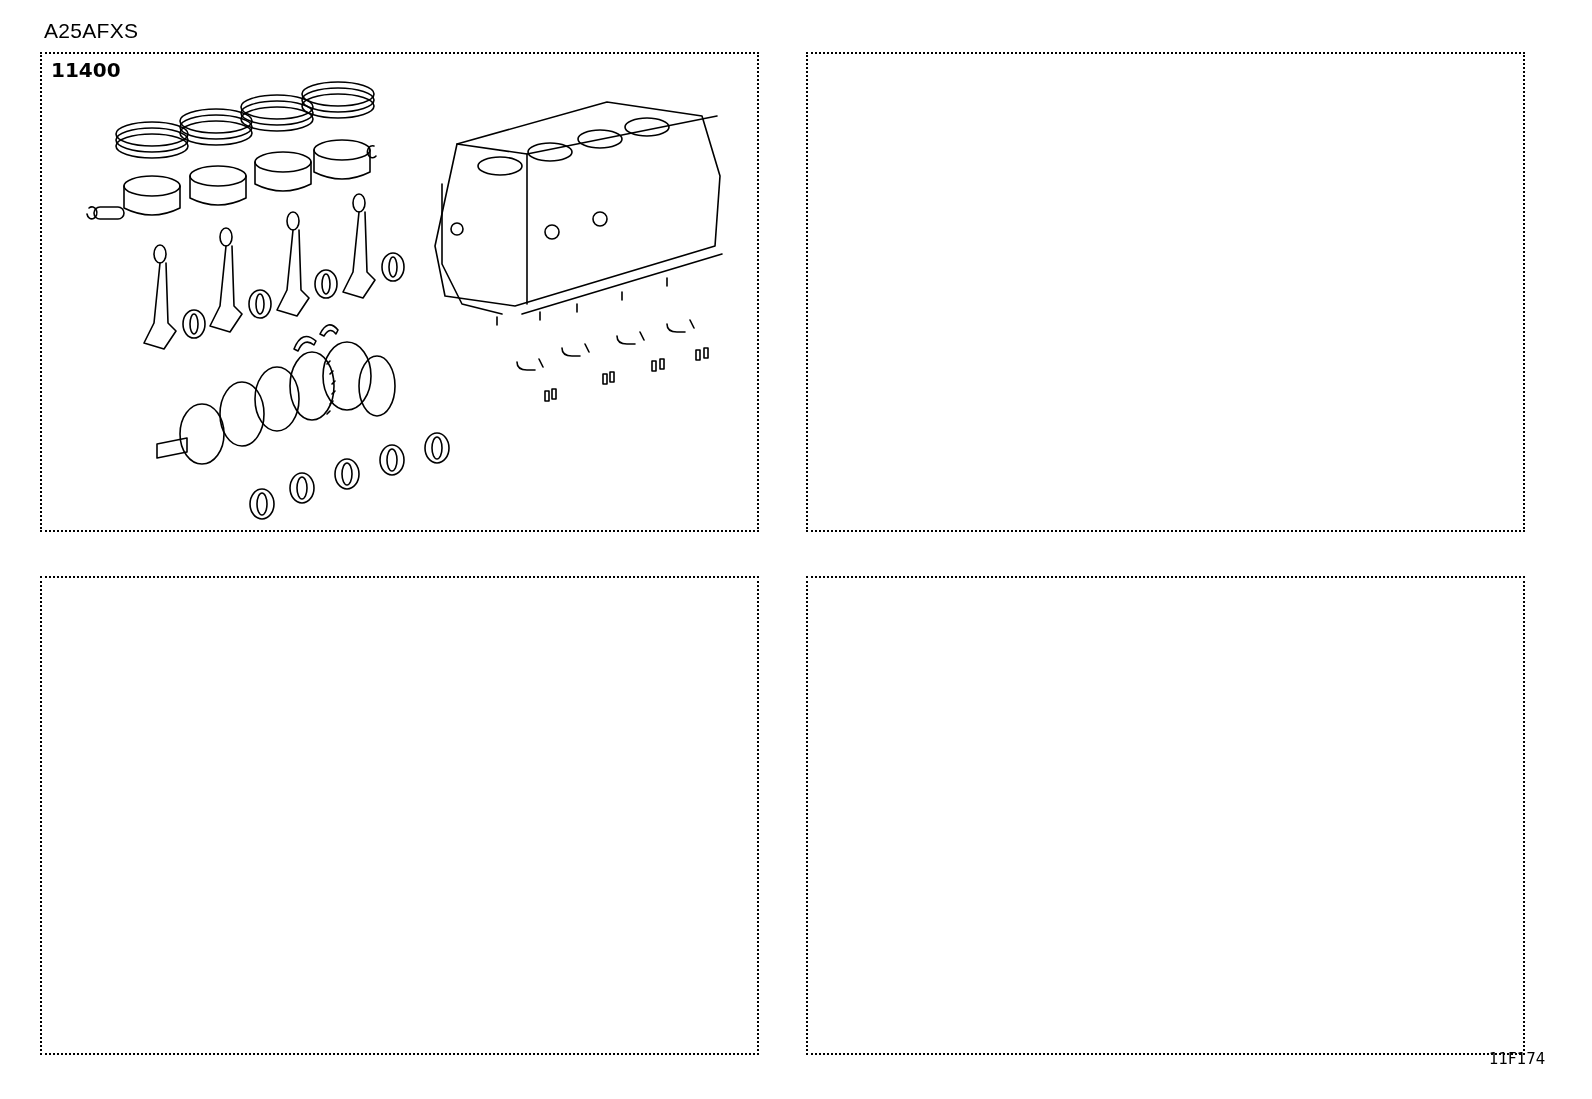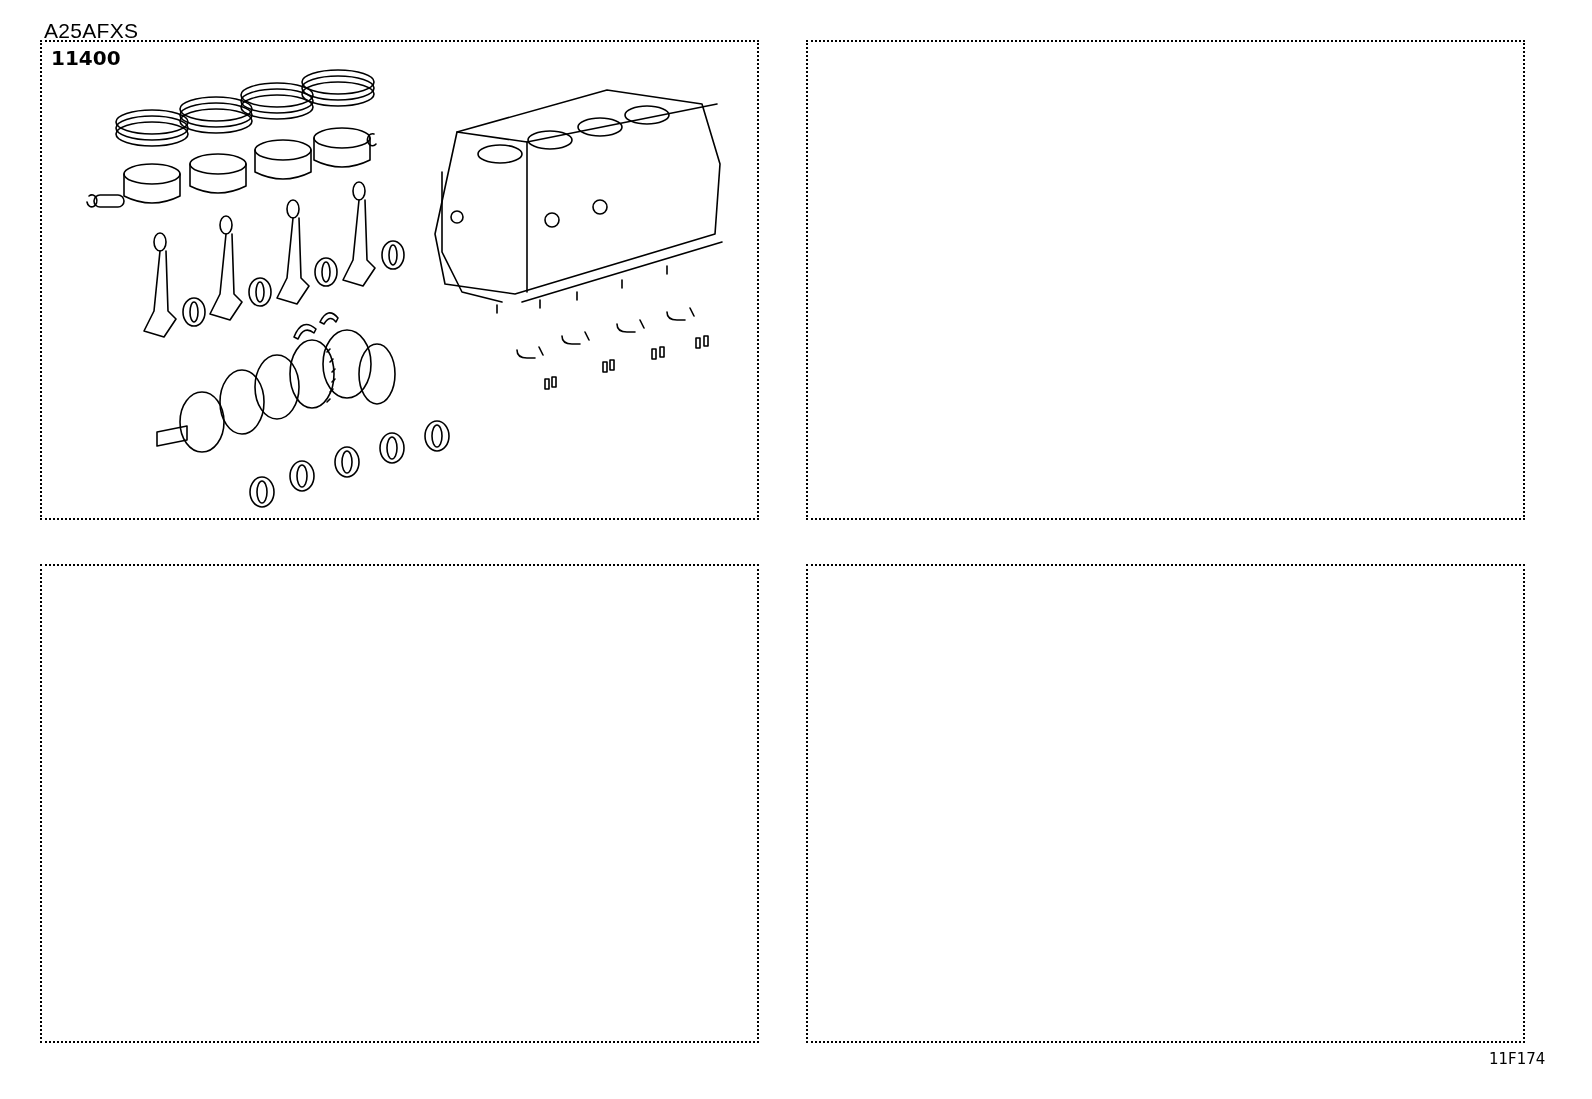--- a/index.html
+++ b/index.html
@@ -1,18 +1,18 @@
 <!DOCTYPE html>
 <html><head>
   <meta charset="utf-8">
   <style>
     html, body { margin: 0; padding: 0; background: #ffffff; }
     body { width: 1592px; height: 1099px; position: relative; overflow: hidden; font-family: "Liberation Sans", sans-serif; color: #000; }
     .model-code { position: absolute; left: 44px; top: 19px; font-size: 21px; letter-spacing: 0.3px; }
-    .panel { position: absolute; box-sizing: border-box; border: 2px dotted #000; background: #fff; }
+    .panel { position: absolute; box-sizing: border-box; border: 2px dotted #000; background: #fff; margin-top: 12px; }
     .panel.tl { left: 40px; top: 40px; width: 719px; height: 480px; }
     .panel.tr { left: 806px; top: 40px; width: 719px; height: 480px; }
     .panel.bl { left: 40px; top: 564px; width: 719px; height: 479px; }
     .panel.br { left: 806px; top: 564px; width: 719px; height: 479px; }
     .panel-label { position: absolute; left: 9px; top: 4px; font-family: "DejaVu Sans", sans-serif; font-weight: bold; font-size: 20px; }
     .illustration-code { position: absolute; left: 1489px; top: 1050px; font-family: "DejaVu Sans", sans-serif; font-size: 15px; text-align: center; }
     svg.art { position: absolute; left: 0; top: 0; }
     svg.art * { fill: none; stroke: #000; stroke-width: 1.6; stroke-linejoin: round; stroke-linecap: round; }
   </style>
 </head>

